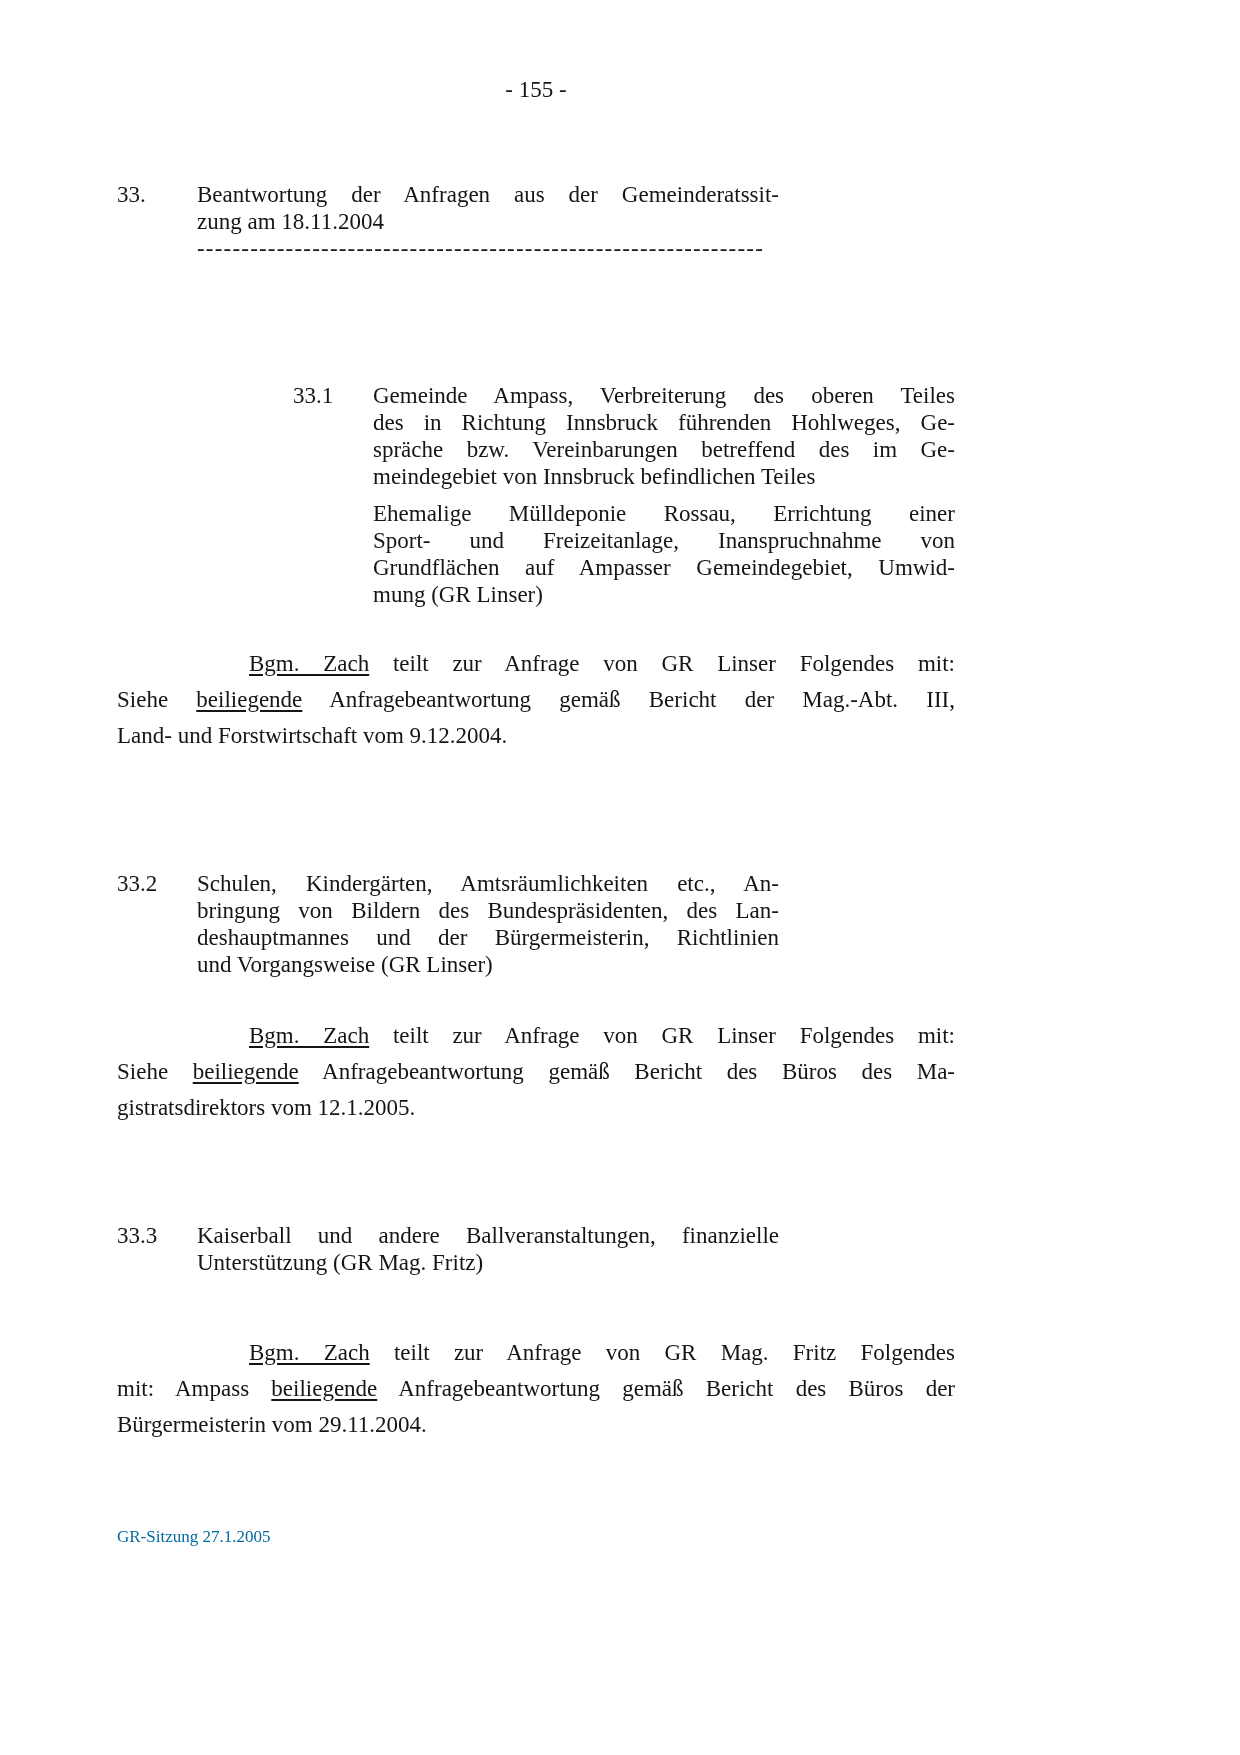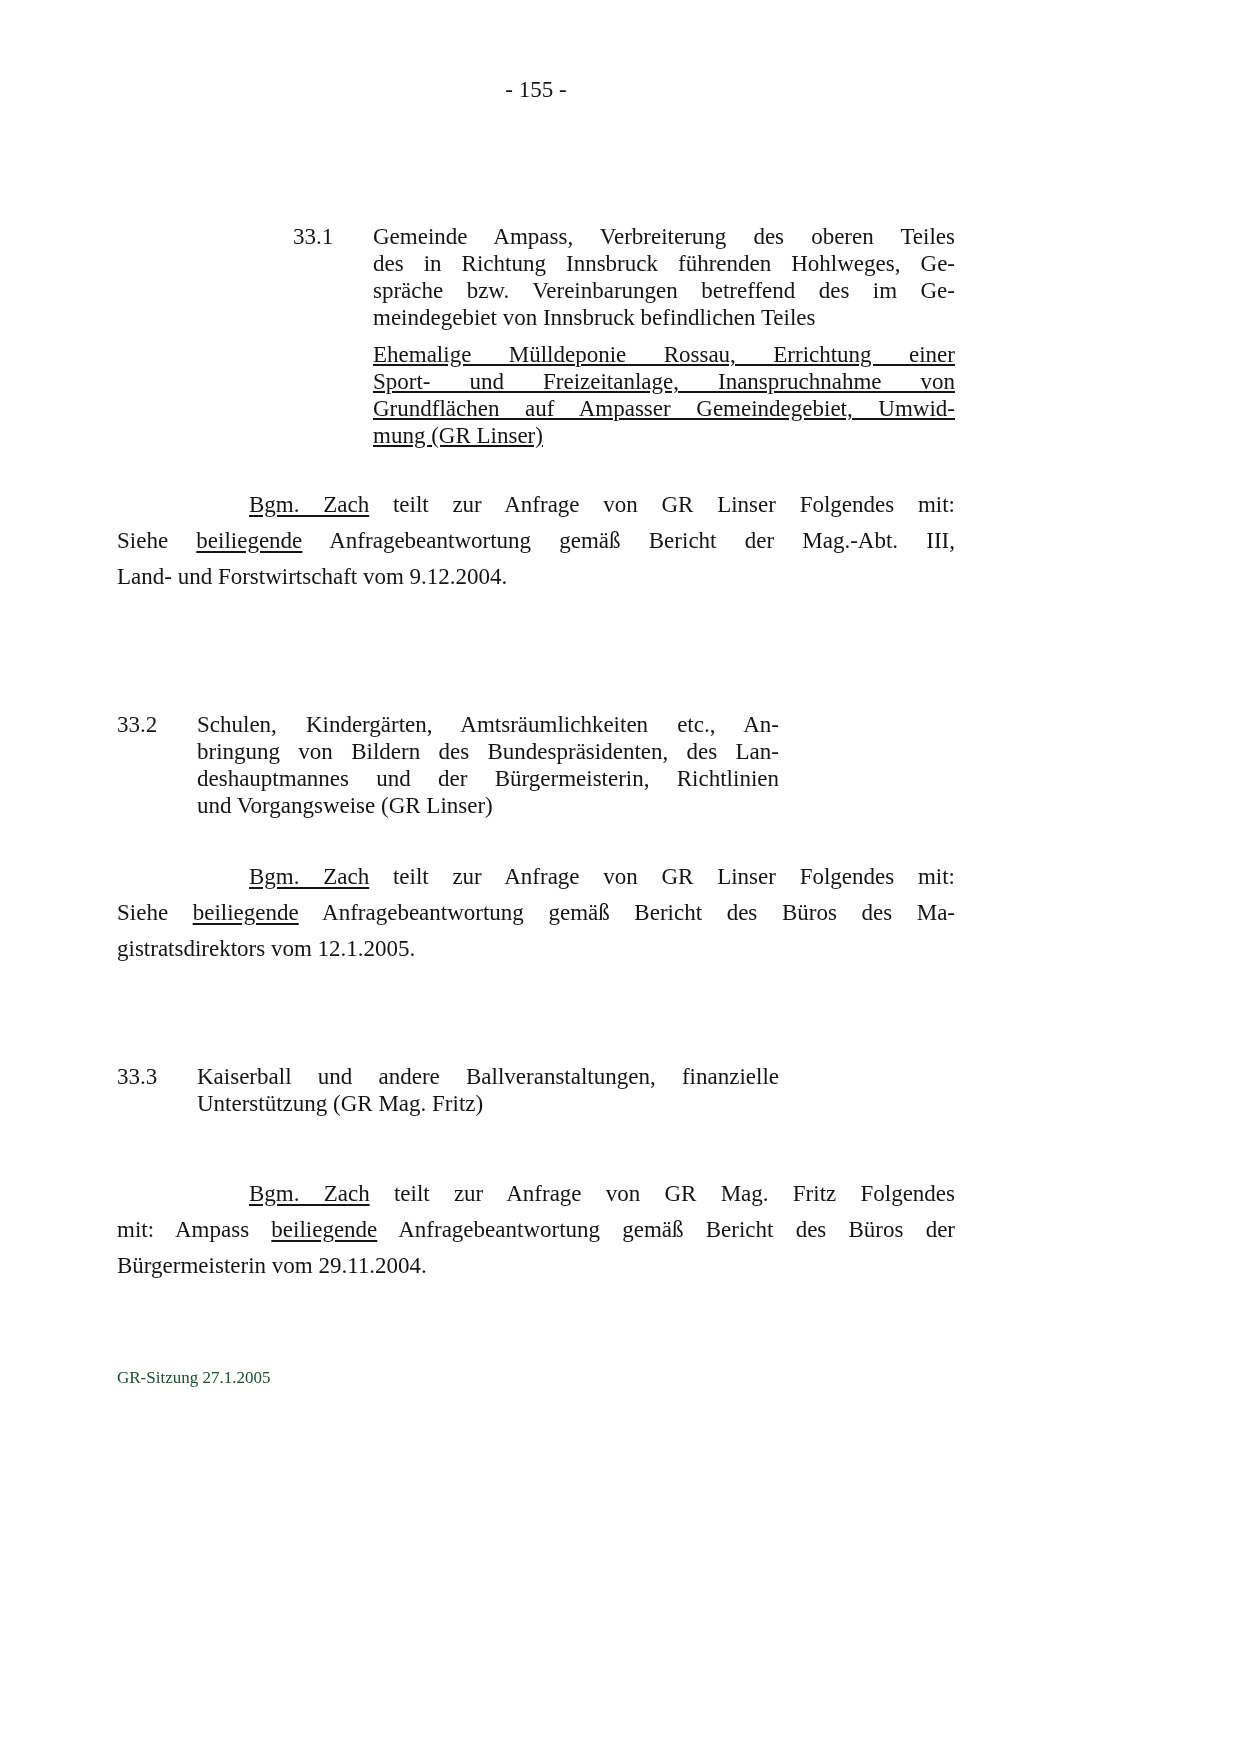--- a/index.html
+++ b/index.html
@@ -28,21 +28,21 @@
     flex: none;
     line-height: 27px;
   }
   .sec-titles { width: 582px; }
   .title-block .line {
     line-height: 27px;
     text-align: justify;
     text-align-last: justify;
   }
   .title-block .line.last { text-align-last: left; }
-  .title-gap { margin-top: 10px; text-decoration: underline; }
+  .title-gap { margin-top: 10px; }
   .rule {
     line-height: 27px;
     white-space: nowrap;
     overflow: hidden;
     letter-spacing: 1.2px;
     max-width: 582px;
   }
   .body-para .line {
     line-height: 36px;
     text-align: justify;
@@ -57,30 +57,40 @@
   .mt-body   { margin-top: 38px; }   
   .mt-sec2   { margin-top: 116px; }   
   .mt-body2  { margin-top: 40px; }
   .mt-sec3   { margin-top: 96px; }   
   .mt-body3  { margin-top: 59px; }
 
   .footer {
     margin-top: 84px;
     font-size: 17px;
     line-height: 20px;
-    color: #14532d;
+    color: #0369a1;
   }
 </style>
 </head>
 <body>
 
 <div class="content">
 
   <div class="page-number">- 155 -</div>
 
+  <div class="section mt-head">
+    <div class="sec-num">33.</div>
+    <div class="sec-titles">
+      <div class="title-block">
+          <div class="line"><span>Beantwortung der Anfragen aus der Gemeinderatssit-</span></div>
+          <div class="line last"><span>zung am 18.11.2004</span></div>
+        </div>
+      <div class="rule">----------------------------------------------------------------</div>
+    </div>
+  </div>
 
   <div class="section mt-sec1">
     <div class="sec-num">33.1</div>
     <div class="sec-titles">
       <div class="title-block">
           <div class="line"><span>Gemeinde Ampass, Verbreiterung des oberen Teiles</span></div>
           <div class="line"><span>des in Richtung Innsbruck führenden Hohlweges, Ge-</span></div>
           <div class="line"><span>spräche bzw. Vereinbarungen betreffend des im Ge-</span></div>
           <div class="line last"><span>meindegebiet von Innsbruck befindlichen Teiles</span></div>
         </div>

